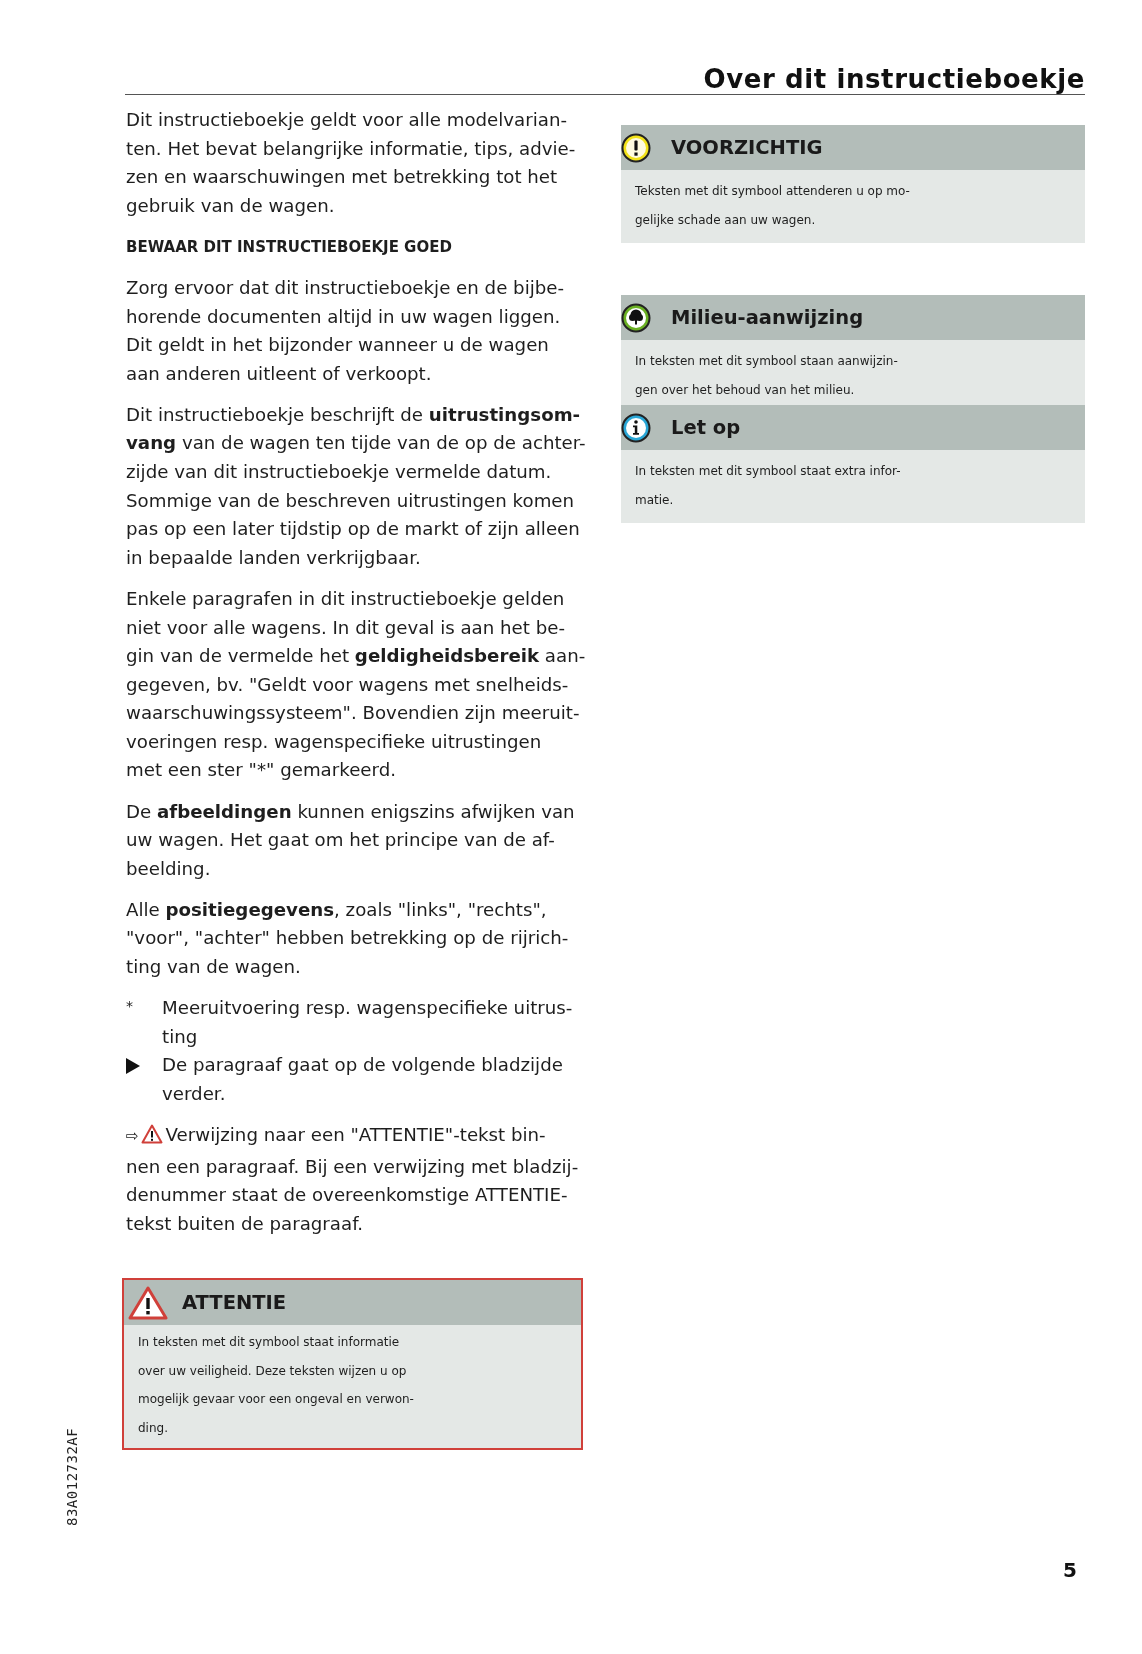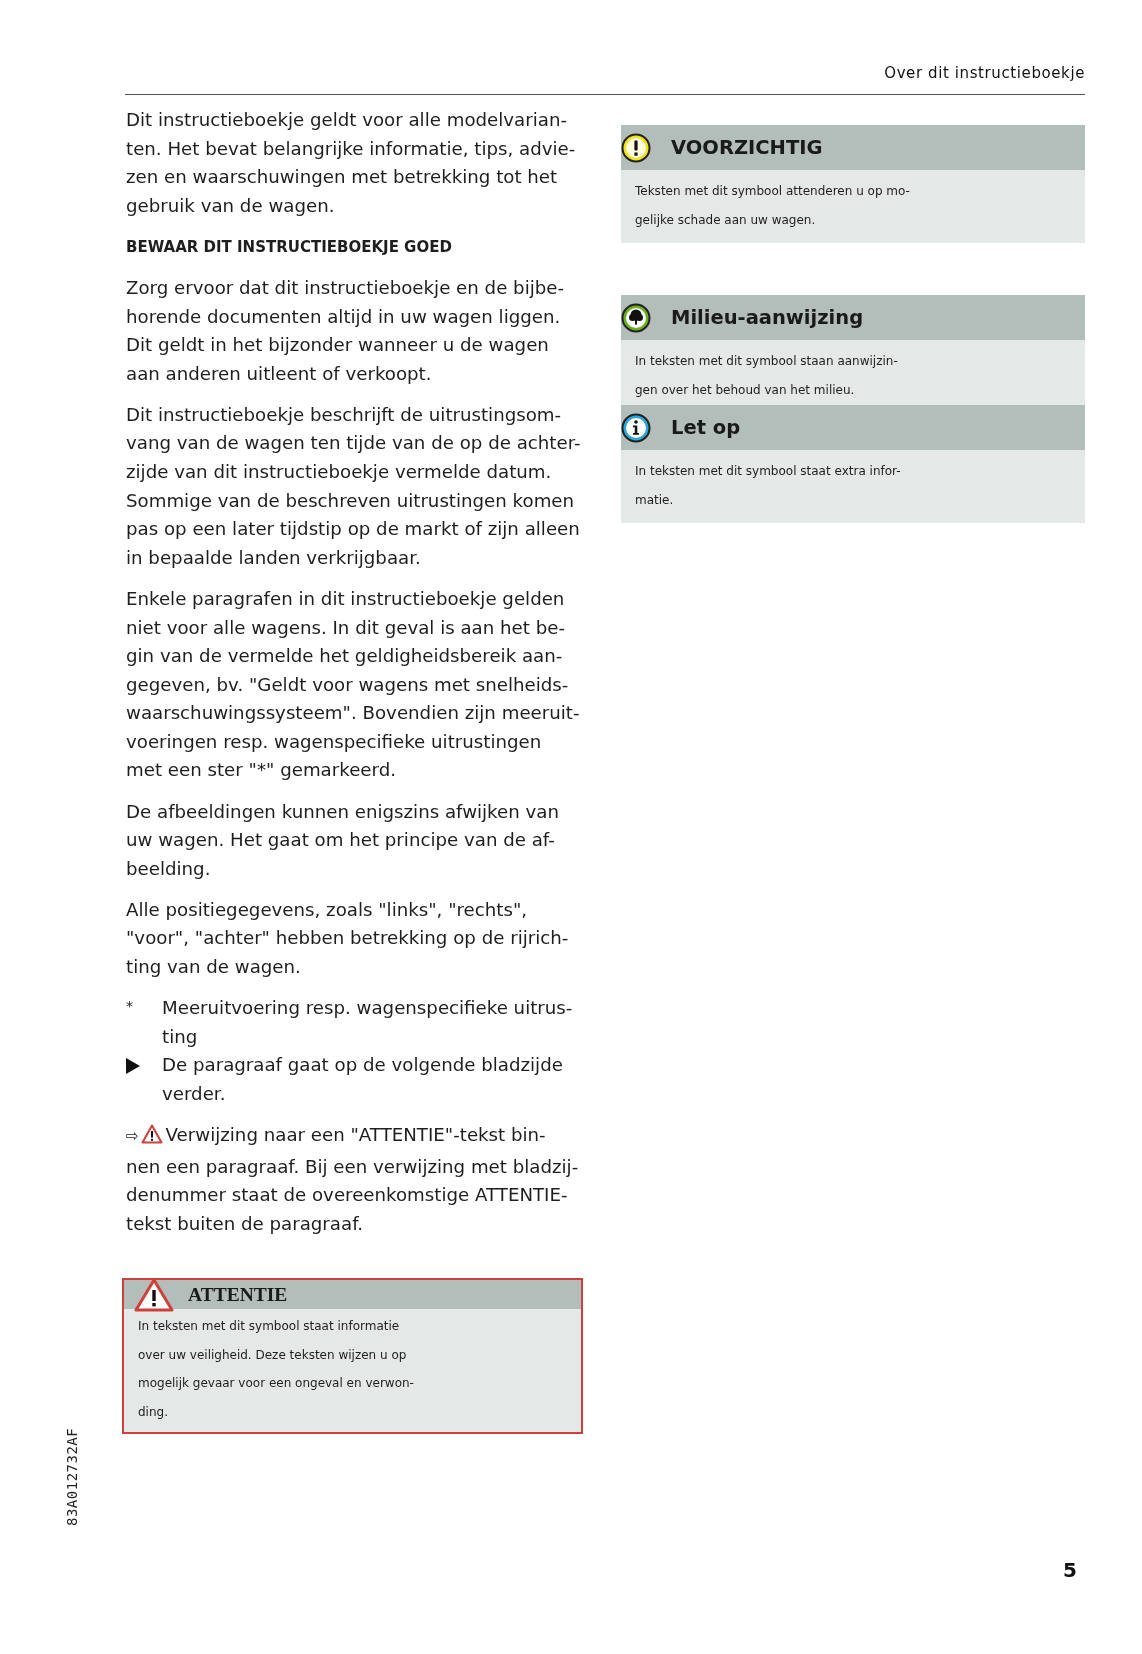--- a/index.html
+++ b/index.html
@@ -3,30 +3,30 @@
 <meta charset="utf-8">
 <style>
   html, body { margin:0; padding:0; }
   body {
     width:1142px; height:1654px; position:relative; overflow:hidden;
     background:#ffffff; color:#1e1e1e;
     font-family:"DejaVu Sans", "Liberation Sans", sans-serif;
   }
   .running-head {
     position:absolute; right:57px; top:64px;
-    font-size:15px; font-weight:normal; letter-spacing:0.6px; color:#111;
+    font-size:26px; font-weight:bold; letter-spacing:0.6px; color:#111;
   }
   .head-rule {
     position:absolute; left:125px; top:94px; width:960px; height:1px; background:#555;
   }
   .col-left { position:absolute; left:126px; top:106px; width:460px; }
   .para {
     font-size:18.2px; line-height:28.6px; margin:0 0 12.5px 0; white-space:nowrap;
   }
-  .para b { font-weight:normal; }
+  .para b { font-weight:bold; }
   .heading {
     font-size:15px; font-weight:bold; line-height:28.6px; margin:0 0 12.5px 0;
   }
   .line { display:block; }
   .legend-list { margin:0 0 12.5px 0; }
   .legend-item { position:relative; padding-left:36px; font-size:18.2px; line-height:28.6px; white-space:nowrap; }
   .legend-sym { position:absolute; left:0; top:0; width:30px; }
   .legend-sym.star { font-size:14px; top:-2px; }
   .tri-right {
     display:inline-block; width:0; height:0; margin-top:7px;
@@ -46,21 +46,21 @@
   .notice-body {
     background:#e4e8e6; padding:7px 14px 9px 14px;
     font-size:12px; line-height:28.6px; white-space:nowrap;
   }
   .notice.caution { left:621px; top:125px; }
   .notice.env { left:621px; top:247px;margin-top:48px; }
   .notice.info { left:621px; top:369px;margin-top:36px; }
   .notice.attention {
     left:122px; top:1278px; width:461px; border:2px solid #d0403a; box-sizing:border-box;
   }
-  .notice.attention .notice-head { height:29px; padding-left:10px;font-family:Liberation Serif, serif; }
+  .notice.attention .notice-head { height:45px; padding-left:4px; }
   .notice.attention .notice-head .icon { width:40px; height:34px; flex:0 0 40px; margin-right:14px; }
   .notice.attention .notice-body { padding:3px 14px 6px 14px; }
 
   .side-code {
     position:absolute; left:64px; top:1526px; transform-origin:left top; transform:rotate(-90deg);
     font-family:"DejaVu Sans Mono", "Liberation Mono", monospace; font-size:14px; letter-spacing:0.5px; color:#222;
   }
   .page-number {
     position:absolute; left:1063px; top:1558px; font-size:20px; font-weight:bold; color:#111;
   }

